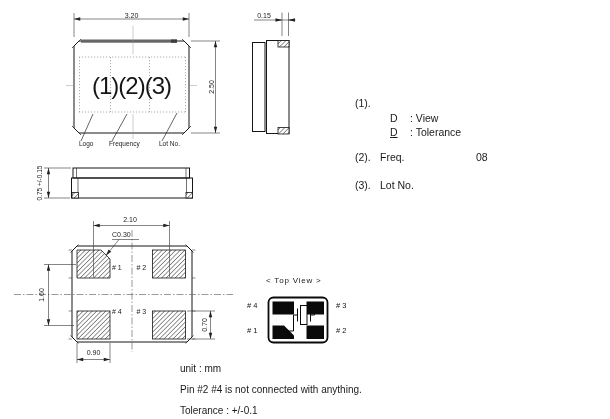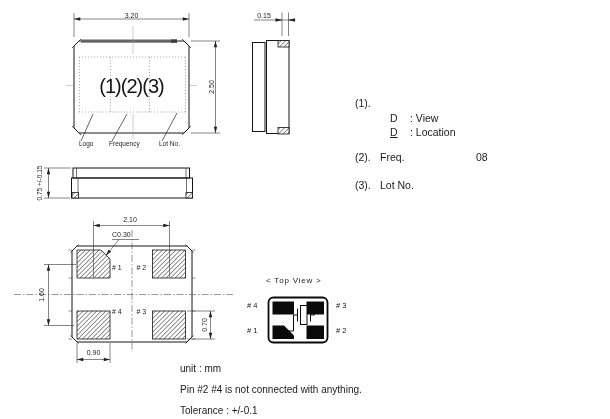--- a/index.html
+++ b/index.html
@@ -8,21 +8,21 @@
     font-family:"Liberation Sans", sans-serif;color:#1a1a1a;
   }
   #stage span{position:absolute;white-space:nowrap;line-height:1;}
   .dim{font-size:7px;color:#222;}
   .dim6{font-size:6.5px;color:#222;}
   .ctr{transform:translate(-50%,-50%);}
   .rot{transform:translate(-50%,-50%) rotate(-90deg);}
   .callout{font-size:6.5px;color:#222;}
   .padlbl{font-size:7px;color:#222;}
   .padlbl2{font-size:7.5px;color:#111;}
-  .marking{font-size:20px;letter-spacing:-1px;color:#161616;}
+  .marking{font-size:24px;letter-spacing:-1px;color:#161616;}
   .tvtitle{font-size:8px;letter-spacing:0.8px;color:#222;}
   .note{font-size:10.5px;color:#1a1a1a;}
   .foot{font-size:10px;color:#1a1a1a;}
   .u{text-decoration:underline;}
   svg{position:absolute;left:0;top:0;}
 </style>
 </head>
 <body>
 
 <div id="stage">
@@ -216,21 +216,21 @@
   <span class="tvtitle" style="left:266px;top:277px;">&lt; Top View &gt;</span>
   <span class="padlbl2" style="left:247px;top:302px;"># 4</span>
   <span class="padlbl2" style="left:336px;top:302px;"># 3</span>
   <span class="padlbl2" style="left:247px;top:327px;"># 1</span>
   <span class="padlbl2" style="left:336px;top:327px;"># 2</span>
 
   <span class="note" style="left:355px;top:97.5px;">(1).</span>
   <span class="note" style="left:390px;top:113px;">D</span>
   <span class="note" style="left:410px;top:113px;">: View</span>
   <span class="note u" style="left:390px;top:126.5px;">D</span>
-  <span class="note" style="left:410px;top:126.5px;">: Location</span>
+  <span class="note" style="left:410px;top:126.5px;">: Tolerance</span>
   <span class="note" style="left:355px;top:152px;">(2).</span>
   <span class="note" style="left:380px;top:152px;">Freq.</span>
   <span class="note" style="left:447px;top:152px;padding-left:29px;">08</span>
   <span class="note" style="left:355px;top:180px;">(3).</span>
   <span class="note" style="left:380px;top:180px;">Lot No.</span>
 
   <span class="foot" style="left:180px;top:363.5px;">unit : mm</span>
   <span class="foot" style="left:180px;top:374px;margin-top:32px;">Tolerance : +/-0.1</span>
   <span class="foot" style="left:180px;top:384.5px;">Pin #2 #4 is not connected with anything.</span>
 </div>

